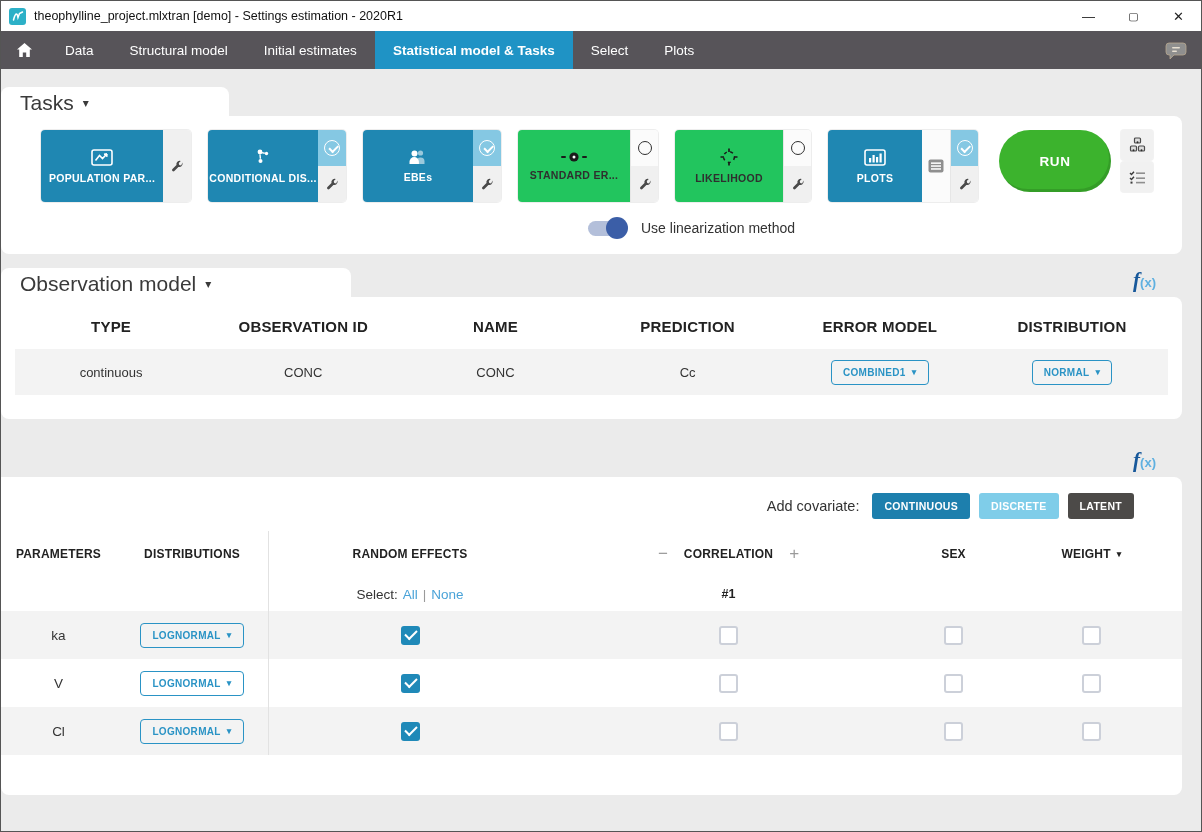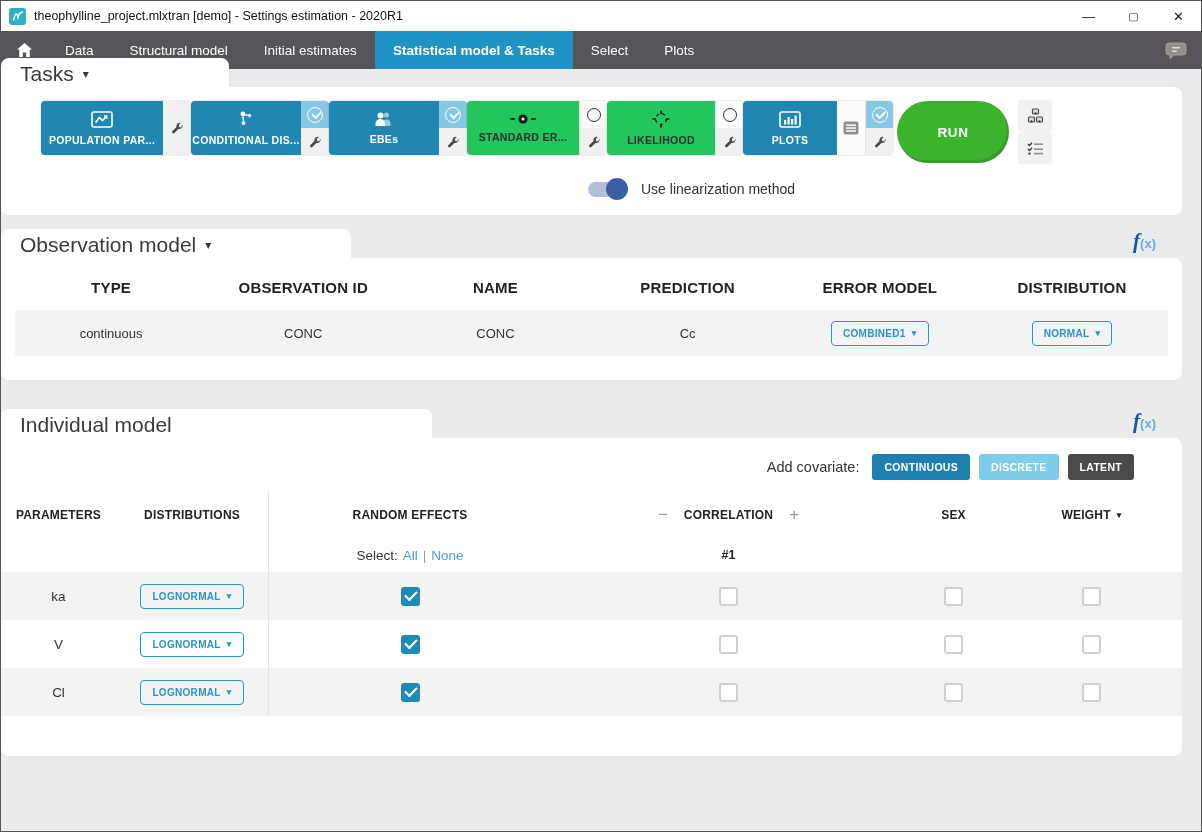--- a/index.html
+++ b/index.html
@@ -32,24 +32,24 @@
   .content { padding-right:19px; }
   .sec-head { display:flex; align-items:flex-end; }
   .sec-tab { background:#fff; border-radius:8px 8px 0 0; padding:4px 140px 1px 19px; display:flex; align-items:center; white-space:nowrap; }
   .sec-title { font-size:21px; color:#3a3a3a; }
   .caret { font-size:12px; color:#3a3a3a; margin-left:9px; }
   .fx { margin-left:auto; margin-right:26px; margin-bottom:4px; white-space:nowrap; }
   .fx .fx-f { font-family:"Liberation Serif", serif; font-style:italic; font-weight:bold; font-size:21px; color:#17589a; }
   .fx .fx-x { font-weight:bold; font-size:13px; color:#5fb0e0; }
   .card { background:#fff; border-radius:0 8px 8px 8px; }
   
-  #tasks-head { height:18px; }
+  #tasks-head { height:47px; }
   #tasks-card { padding:14px 0 18px 40px; }
   .task-row { display:flex; align-items:flex-start; }
-  .task { height:54px; display:flex; border-radius:4px; overflow:hidden; box-shadow:0 0 0 1px rgba(0,0,0,0.07); }
+  .task { height:72px; display:flex; border-radius:4px; overflow:hidden; box-shadow:0 0 0 1px rgba(0,0,0,0.07); margin-right:17px; }
   .task-main { display:flex; flex-direction:column; align-items:center; justify-content:center; gap:6px; background:#22c55e; color:#2f2f2f; padding:0 4px; }
   .task-main.sel { background:#1f87b2; color:#fff; }
   .task-label { font-size:10.5px; font-weight:bold; letter-spacing:0.3px; white-space:nowrap; }
   .task-side { width:28px; display:flex; flex-direction:column; border-left:1px solid #e6e6e6; }
   .task-main.sel + .task-mid, .task-main.sel + .task-side { border-left:none; }
   .side-cell { flex:1; display:flex; align-items:center; justify-content:center; background:#f0f0f0; }
   .side-cell.status { background:#fbfbfb; }
   .side-cell.status.on { background:#85c8e3; }
   .task-mid { width:28px; display:flex; align-items:center; justify-content:center; background:#fbfbfb; border-left:1px solid #e6e6e6; }
   .radio { width:14px; height:14px; border:1.6px solid #2f2f2f; border-radius:50%; }
@@ -357,23 +357,20 @@
               <button class="dd">
                 <span>NORMAL</span>
                 <span class="dd-caret">▾</span>
               </button>
             </div>
         </div>
       </div>
     </div>
 
     <div class="sec-head" style="margin-top:26px; height:32px;">
-      <span class="sec-tab" style="padding-right:260px;">
-        <span class="sec-title">Individual model</span>
-      </span>
       <span class="fx"><span class="fx-f">f</span><span class="fx-x">(x)</span></span>
     </div>
     <div class="card">
 
       <div class="cov-row">
         <span class="cov-label">Add covariate:</span>
         <button class="cov-btn cov-continuous">CONTINUOUS</button>
         <button class="cov-btn cov-discrete">DISCRETE</button>
         <button class="cov-btn cov-latent">LATENT</button>
       </div>

